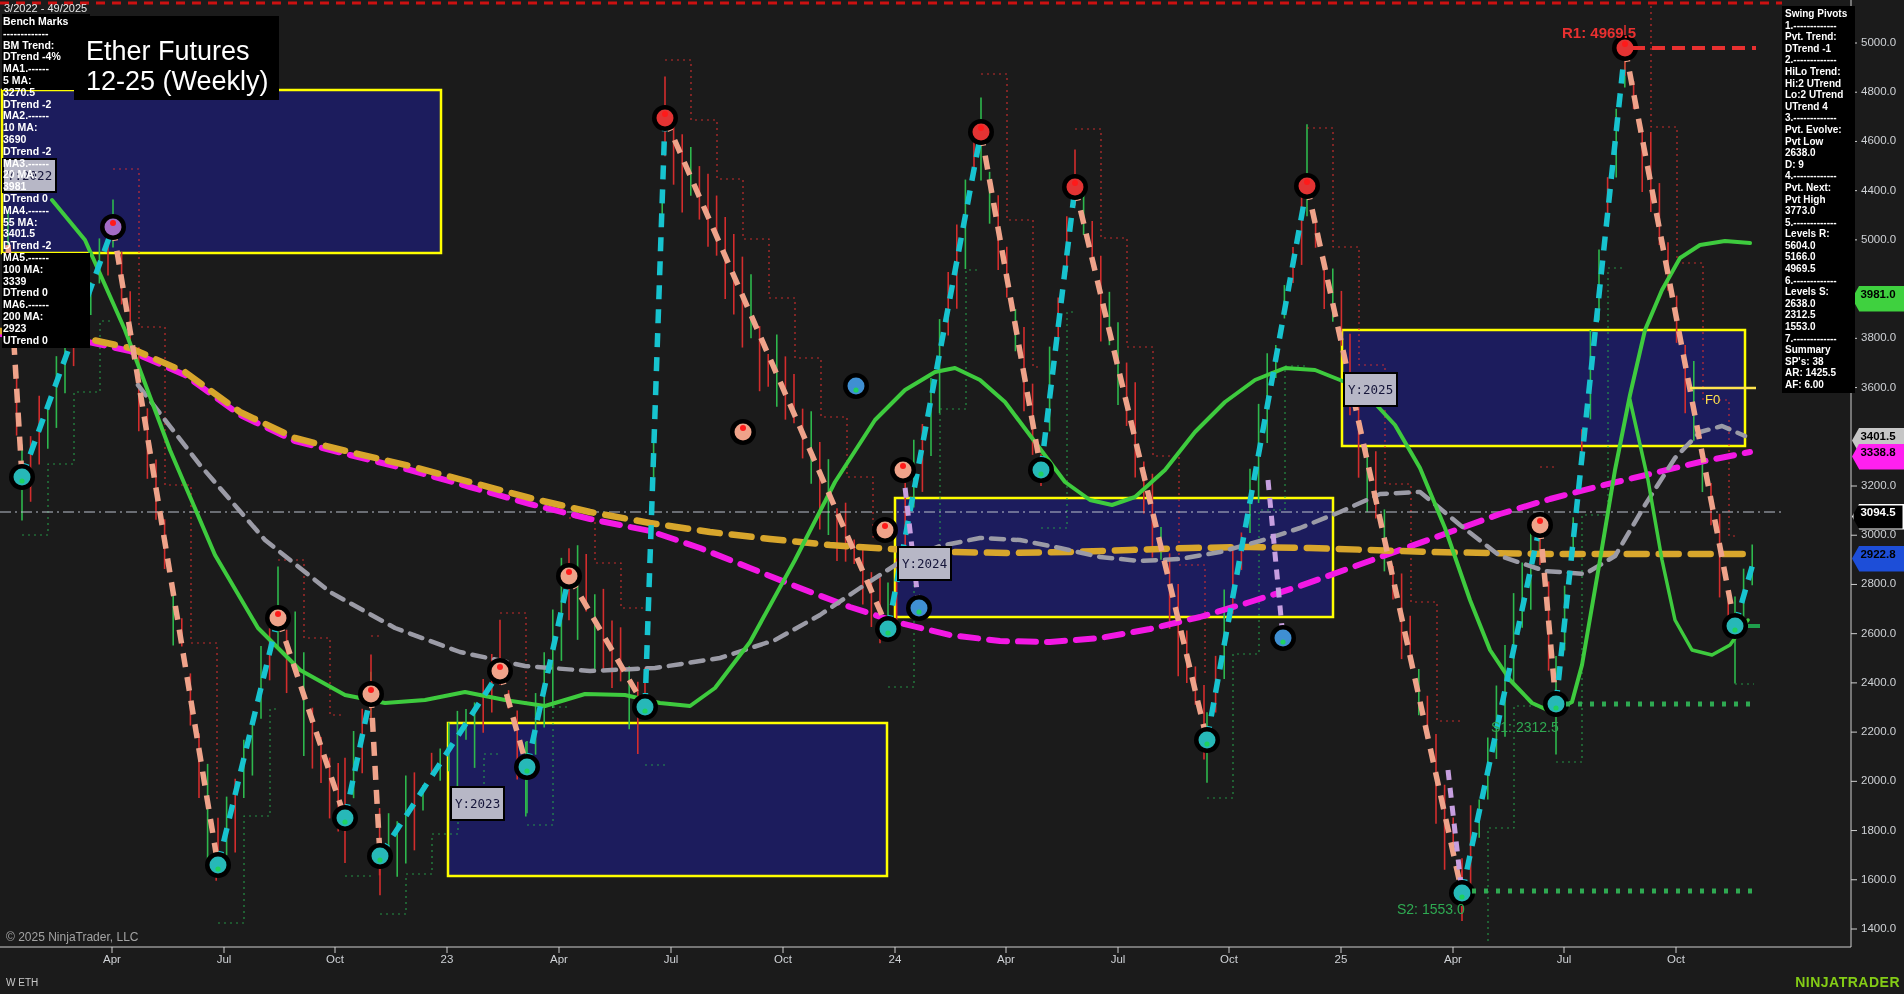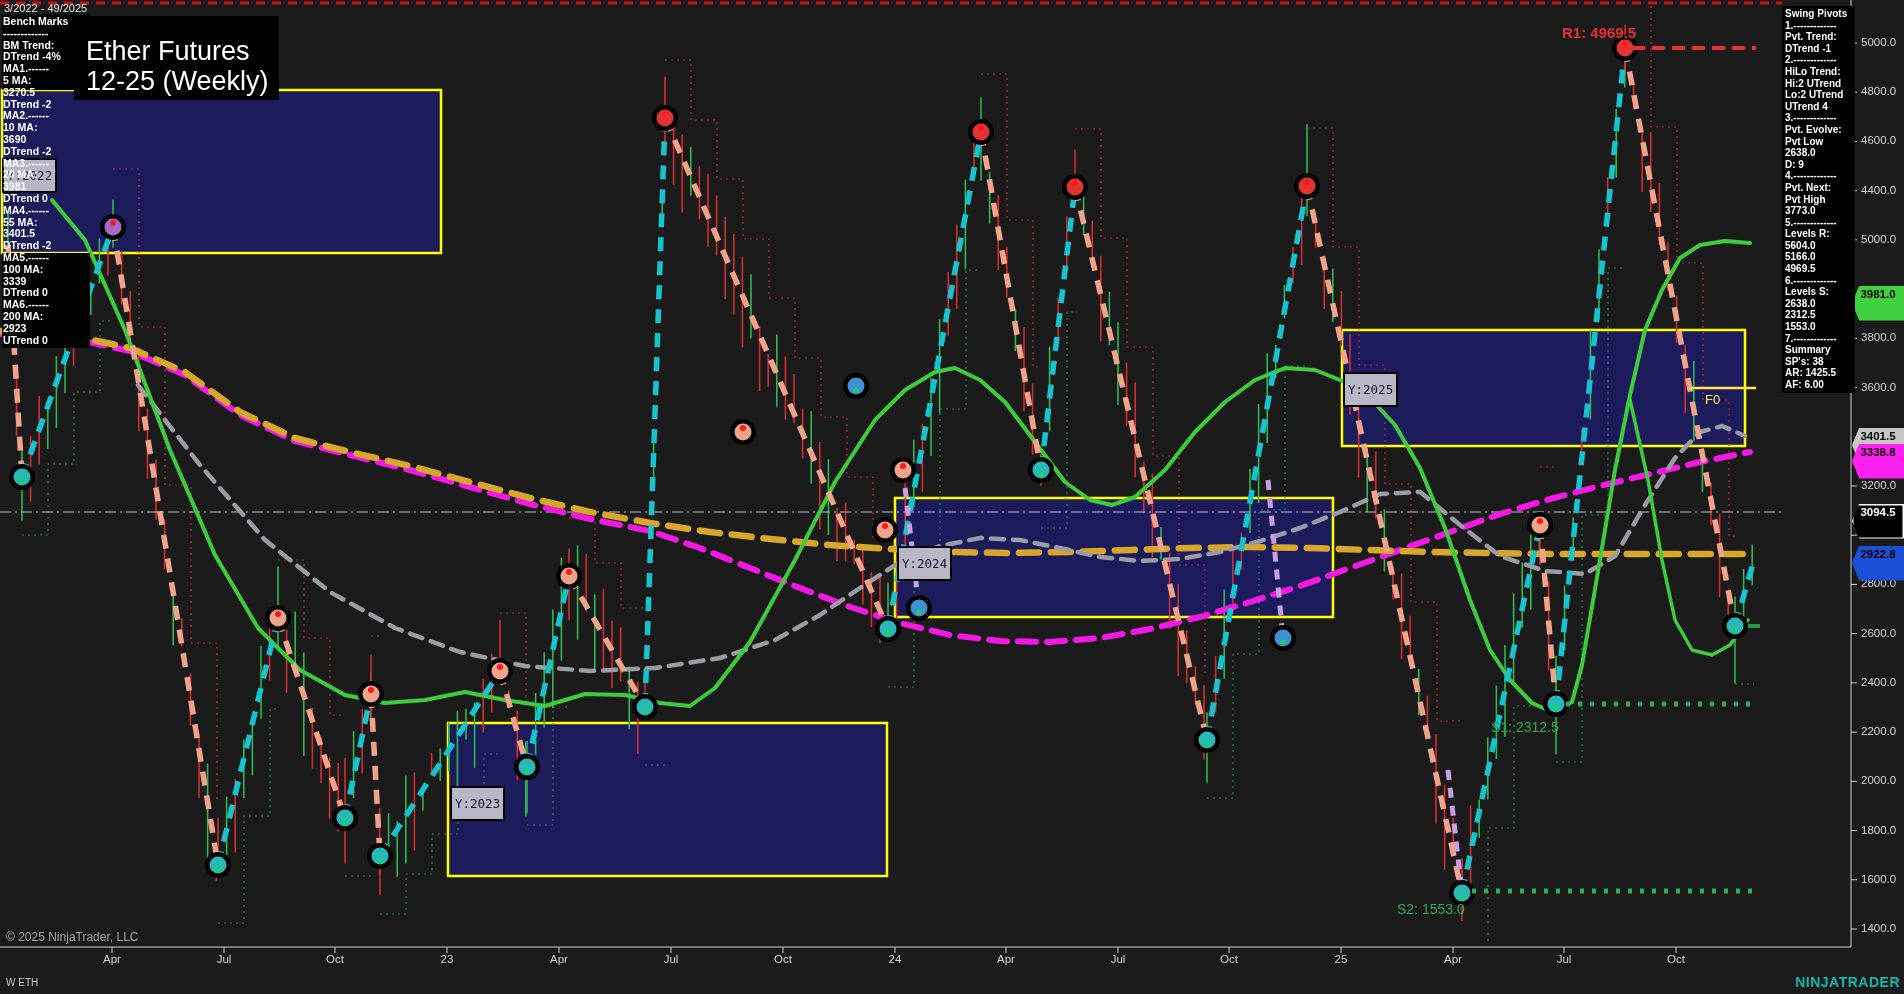--- a/index.html
+++ b/index.html
@@ -9,25 +9,25 @@
   .panel{position:absolute;color:#fff;white-space:pre;z-index:30;}
   #bench-panel{left:3px;top:16px;width:86px;font-size:10.5px;line-height:11.8px;font-weight:bold;}
   #swing-panel{left:1782px;top:6px;width:70px;background:#000;font-size:10px;line-height:11.6px;
                font-weight:bold;padding:2px 0 2px 3px;}
   .blackpatch{position:absolute;background:#000;z-index:25;}
   #title-block{position:absolute;left:74px;top:16px;background:#000;color:#fff;z-index:28;
                font-size:27px;line-height:30px;padding:20px 10px 4px 12px;}
   #range-label{position:absolute;left:4px;top:2px;color:#e8e8e8;font-size:11px;z-index:31;}
   #copyright{position:absolute;left:6px;top:930px;color:#a3a3a3;font-size:12px;z-index:20;}
   #instrument{position:absolute;left:6px;top:977px;color:#c9c9c9;font-size:10px;z-index:20;}
-  #nt-logo{position:absolute;right:4px;bottom:4px;color:#14b8a6;font-size:14px;font-weight:bold;
+  #nt-logo{position:absolute;right:4px;bottom:4px;color:#84cc16;font-size:14px;font-weight:bold;
            letter-spacing:.5px;z-index:20;}
   .pricelabel{position:absolute;left:1861px;color:#cfd2d6;font-size:11.5px;z-index:10;}
   .timelabel{position:absolute;top:953px;color:#cfd2d6;font-size:11.5px;transform:translateX(-50%);z-index:10;}
-  .badge{position:absolute;left:1852px;width:52px;height:35px;line-height:17px;text-align:center;
+  .badge{position:absolute;left:1852px;width:52px;height:26px;line-height:17px;text-align:center;
          font-size:11.5px;font-weight:bold;z-index:12;
          clip-path:polygon(0 50%,14% 0,100% 0,100% 100%,14% 100%);}
   .ylabel{position:absolute;background:#b7b7c6;border:2px solid #000;color:#16163a;
           font-family:"DejaVu Sans Mono","Liberation Mono",monospace;font-size:12.5px;
           line-height:15px;padding:8px 3px;z-index:22;}
 </style>
 </head>
 <body>
 <div id="app">
 

